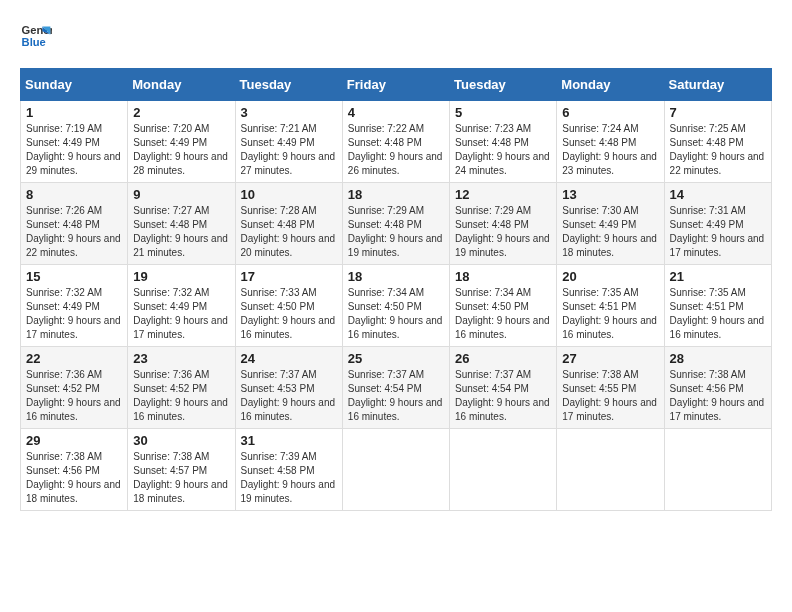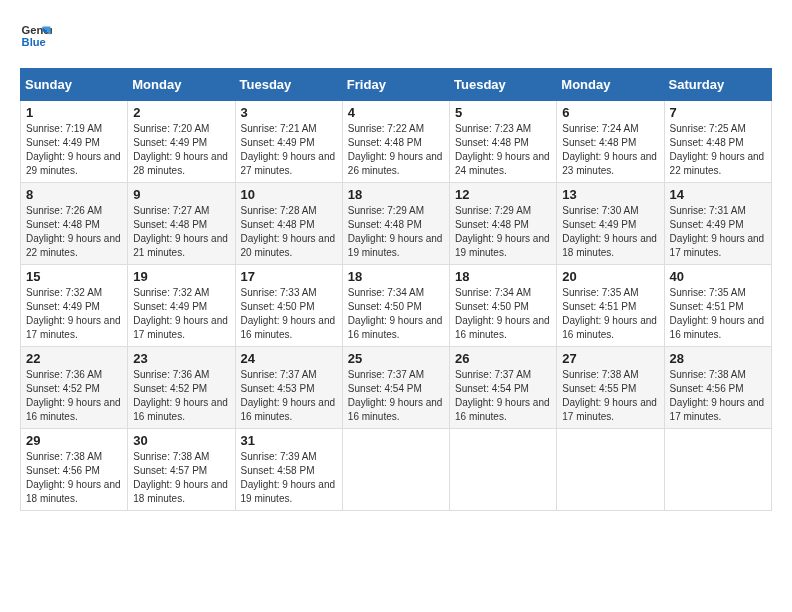--- a/index.html
+++ b/index.html
@@ -193,21 +193,21 @@
         </td>
         <td>
           <span class="day-number">18</span>
           <div class="day-info">Sunrise: 7:34 AM<br>Sunset: 4:50 PM<br>Daylight: 9 hours and 16 minutes.</div>
         </td>
         <td>
           <span class="day-number">20</span>
           <div class="day-info">Sunrise: 7:35 AM<br>Sunset: 4:51 PM<br>Daylight: 9 hours and 16 minutes.</div>
         </td>
         <td>
-          <span class="day-number">40</span>
+          <span class="day-number">21</span>
           <div class="day-info">Sunrise: 7:35 AM<br>Sunset: 4:51 PM<br>Daylight: 9 hours and 16 minutes.</div>
         </td>
       </tr>
       <tr>
         <td>
           <span class="day-number">22</span>
           <div class="day-info">Sunrise: 7:36 AM<br>Sunset: 4:52 PM<br>Daylight: 9 hours and 16 minutes.</div>
         </td>
         <td>
           <span class="day-number">23</span>

